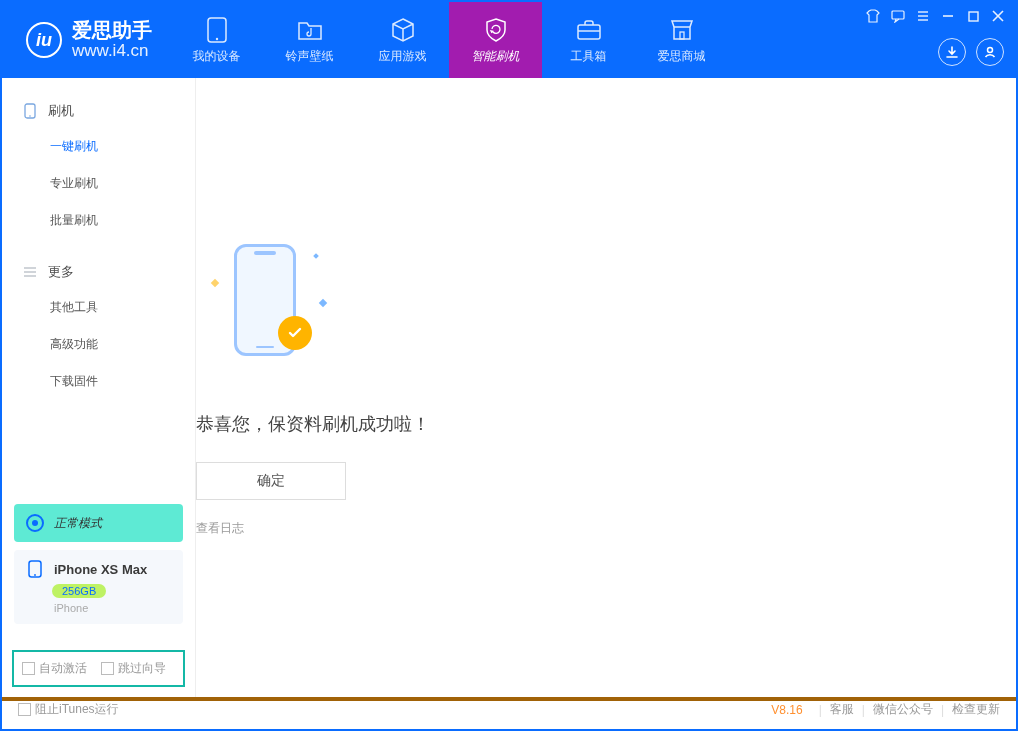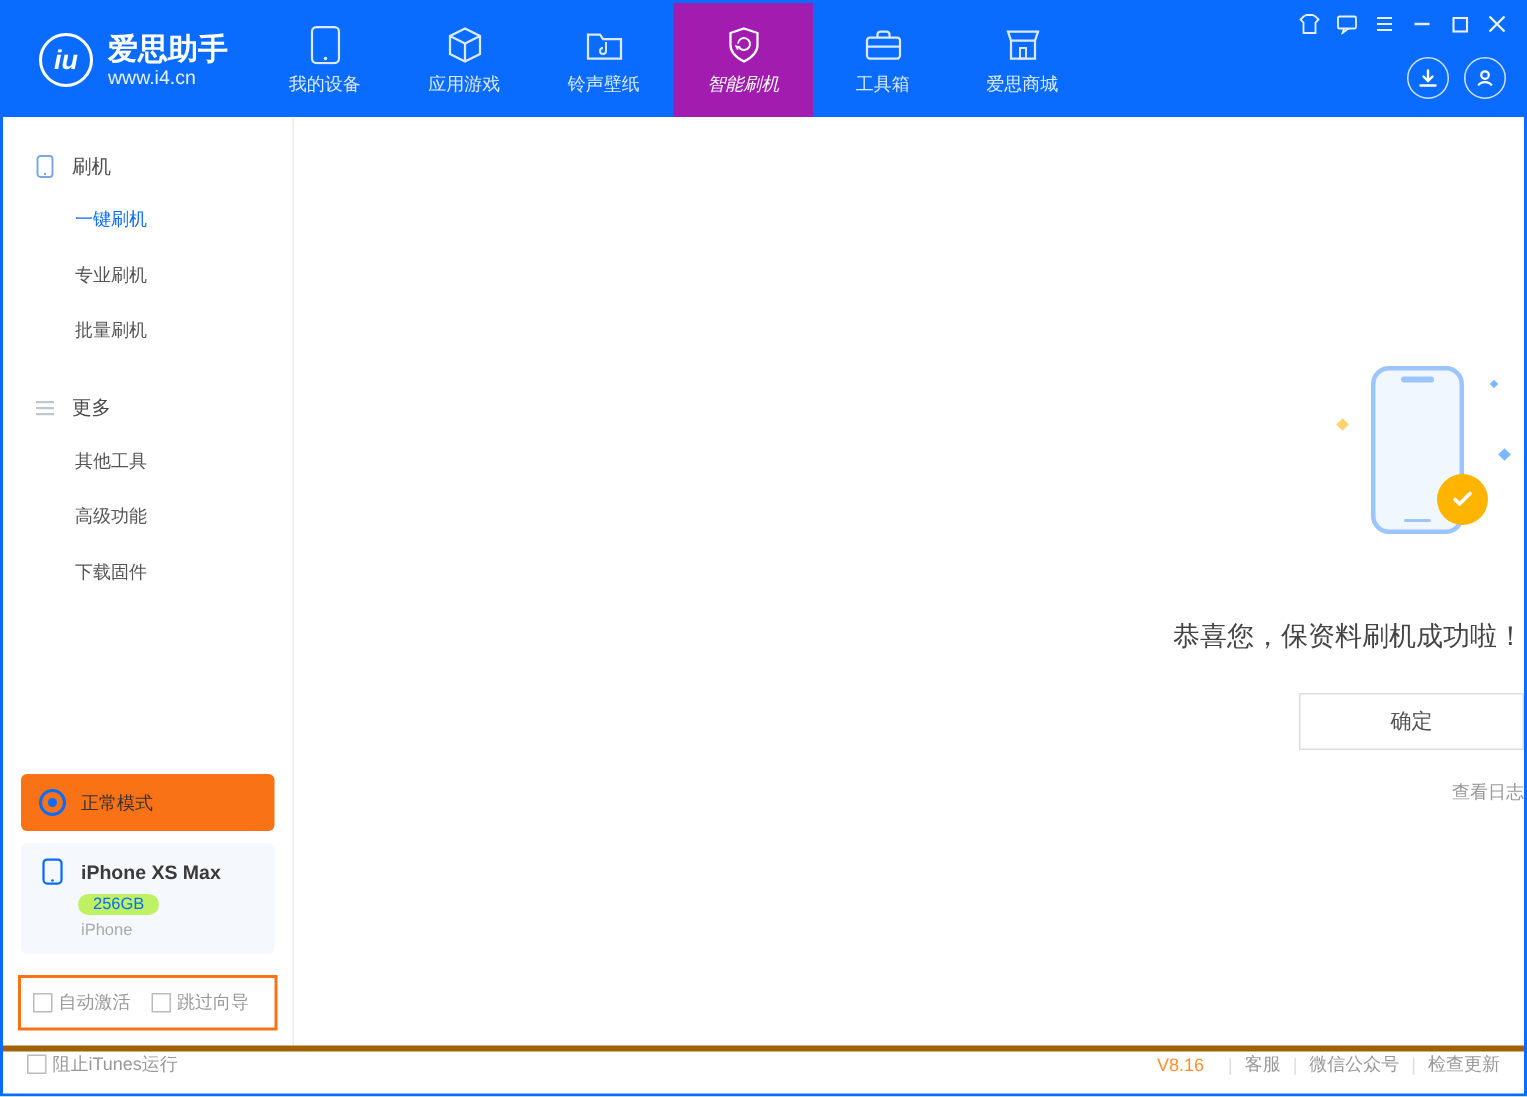--- a/index.html
+++ b/index.html
@@ -3,51 +3,51 @@
 <meta charset="utf-8">
 <style>
 * { margin: 0; padding: 0; box-sizing: border-box; }
 body { font-family: "Microsoft YaHei", Arial, sans-serif; font-size: 12px; color: #333; background: #fff; }
 .window { width: 1018px; height: 731px; border: 2px solid #0a6cff; display: flex; flex-direction: column; background: #fff; }
 .header { height: 76px; background: #0a6cff; display: flex; align-items: center; color: #fff; position: relative; }
 .logo { display: flex; align-items: center; padding: 0 18px 0 24px; }
 .logo-icon { width: 36px; height: 36px; border: 2px solid #fff; border-radius: 50%; display: flex; align-items: center; justify-content: center; font-weight: bold; font-size: 18px; font-style: italic; }
 .logo-text { margin-left: 10px; }
 .logo-title { font-size: 20px; font-weight: bold; line-height: 1.1; }
-.logo-url { font-size: 13px; opacity: 0.9; }
+.logo-url { font-size: 17px; opacity: 0.9; }
 .tabs { display: flex; height: 100%; }
 .tab { width: 93px; display: flex; flex-direction: column; align-items: center; justify-content: center; cursor: pointer; color: #fff; opacity: 0.85; }
 .tab.active { background: #a21caf; opacity: 1; font-style: italic; }
 .tab-icon { width: 28px; height: 28px; margin-bottom: 4px; display: flex; align-items: center; justify-content: center; }
 .tab-label { font-size: 12px; }
 .header-right { position: absolute; right: 12px; top: 36px; display: flex; gap: 10px; }
 .hr-btn { width: 28px; height: 28px; border: 1.5px solid rgba(255,255,255,0.8); border-radius: 50%; display: flex; align-items: center; justify-content: center; color: #fff; cursor: pointer; }
 .win-controls { position: absolute; right: 10px; top: 6px; display: flex; gap: 9px; color: #fff; align-items: center; }
 .win-ctrl { width: 16px; height: 16px; cursor: pointer; display: flex; align-items: center; justify-content: center; opacity: 0.9; }
 .body { flex: 1; display: flex; overflow: hidden; }
 .sidebar { width: 194px; border-right: 1px solid #eee; display: flex; flex-direction: column; }
 .sb-section { padding-top: 16px; }
 .sb-header { display: flex; align-items: center; padding: 8px 20px; font-size: 13px; color: #4b4b4b; font-weight: 500; }
 .sb-header .hicon { width: 16px; height: 16px; margin-right: 10px; display: flex; align-items: center; justify-content: center; color: #9aa; }
 .sb-item { padding: 10px 20px 10px 48px; font-size: 12px; color: #555; cursor: pointer; }
 .sb-item.active { color: #0a6cff; }
 .sb-spacer { flex: 1; }
-.sb-mode { margin: 8px 12px; background: #f97316; border-radius: 4px; padding: 10px 12px; display: flex; align-items: center; cursor: pointer; }
+.sb-mode { margin: 8px 12px; background: #5eead4; border-radius: 4px; padding: 10px 12px; display: flex; align-items: center; cursor: pointer; font-style: italic; }
 .sb-mode-icon { width: 18px; height: 18px; border: 2px solid #0a6cff; border-radius: 50%; margin-right: 10px; position: relative; }
 .sb-mode-icon::after { content: ""; position: absolute; width: 6px; height: 6px; background: #0a6cff; border-radius: 50%; top: 4px; left: 4px; }
 .sb-device { margin: 0 12px 8px; background: #f5f8fc; border-radius: 4px; padding: 10px 12px; cursor: pointer; }
 .sb-device-row { display: flex; align-items: center; }
 .sb-device-icon { width: 18px; height: 18px; margin-right: 10px; color: #0a6cff; display: flex; align-items: center; justify-content: center; }
 .sb-device-name { font-weight: bold; font-size: 13px; color: #3a3a3a; }
 .sb-badge { display: inline-block; background: #bef264; color: #0a6cff; font-size: 11px; border-radius: 10px; padding: 1px 10px; margin-top: 6px; margin-left: 26px; }
 .sb-device-sub { color: #aaa; font-size: 11px; margin-left: 28px; margin-top: 4px; }
-.sb-checks { border: 2px solid #f97316; margin: 6px 10px 10px; padding: 8px 8px; display: flex; gap: 14px; align-items: flex-end; }
+.sb-checks { border: 2px solid #14b8a6; margin: 18px 10px 10px; padding: 8px 8px; display: flex; gap: 14px; align-items: flex-end; }
 .chk { display: flex; align-items: center; gap: 4px; color: #999; cursor: pointer; font-size: 12px; }
 .chkbox { width: 13px; height: 13px; border: 1px solid #bbb; }
-.main { flex: 1; display: flex; flex-direction: column; align-items: flex-end; justify-content: center; position: relative; }
+.main { flex: 1; display: flex; flex-direction: column; align-items: flex-start; justify-content: center; position: relative; }
 .illus { width: 140px; height: 140px; position: relative; margin-bottom: 34px; }
 .illus-phone { position: absolute; left: 38px; top: 6px; width: 62px; height: 112px; border: 3px solid #9cc5ff; border-radius: 12px; background: #f0f7ff; }
 .illus-phone::before { content: ""; position: absolute; top: 4px; left: 50%; transform: translateX(-50%); width: 22px; height: 4px; background: #9cc5ff; border-radius: 2px; }
 .illus-phone::after { content: ""; position: absolute; bottom: 5px; left: 50%; transform: translateX(-50%); width: 18px; height: 2px; background: #9cc5ff; border-radius: 1px; }
 .illus-check { position: absolute; right: 24px; bottom: 28px; width: 34px; height: 34px; background: #ffb400; border-radius: 50%; display: flex; align-items: center; justify-content: center; color: #fff; font-size: 18px; }
 .spark { position: absolute; width: 6px; height: 6px; background: #ffd36b; transform: rotate(45deg); }
 .spark.s1 { left: 16px; top: 42px; }
 .spark.s2 { right: 18px; top: 16px; width: 4px; height: 4px; background: #7cb8ff; }
 .spark.s3 { right: 10px; top: 62px; background: #7cb8ff; }
 .msg { font-size: 18px; color: #444; margin-bottom: 26px; }
@@ -80,34 +80,34 @@
         <div class="tab-icon">
           <svg width="20" height="26" viewBox="0 0 20 26">
               <rect x="1" y="1" width="18" height="24" rx="3" fill="none" stroke="#fff" stroke-width="1.5"></rect>
               <circle cx="10" cy="22" r="1.2" fill="#fff"></circle>
             </svg>
         </div>
         <div class="tab-label">我的设备</div>
       </div>
       <div class="tab">
         <div class="tab-icon">
-          <svg width="26" height="26" viewBox="0 0 26 26">
-              <path d="M13 2 L23 7 L23 19 L13 24 L3 19 L3 7 Z M3 7 L13 12 L23 7 M13 12 L13 24" fill="none" stroke="#fff" stroke-width="1.5"></path>
-            </svg>
-        </div>
-        <div class="tab-label">应用游戏</div>
-      </div>
-      <div class="tab">
-        <div class="tab-icon">
           <svg width="26" height="24" viewBox="0 0 26 24">
               <path d="M2 5 h8 l2 3 h12 v13 h-22 z" fill="none" stroke="#fff" stroke-width="1.5"></path>
               <path d="M14 10 v6 a2 2 0 1 1 -2 -2" fill="none" stroke="#fff" stroke-width="1.3"></path>
             </svg>
         </div>
         <div class="tab-label">铃声壁纸</div>
+      </div>
+      <div class="tab">
+        <div class="tab-icon">
+          <svg width="26" height="26" viewBox="0 0 26 26">
+              <path d="M13 2 L23 7 L23 19 L13 24 L3 19 L3 7 Z M3 7 L13 12 L23 7 M13 12 L13 24" fill="none" stroke="#fff" stroke-width="1.5"></path>
+            </svg>
+        </div>
+        <div class="tab-label">应用游戏</div>
       </div>
       <div class="tab active">
         <div class="tab-icon">
           <svg width="24" height="26" viewBox="0 0 24 26">
               <path d="M12 2 L21 5 v8 c0 6 -5 9 -9 11 c-4 -2 -9 -5 -9 -11 v-8 Z" fill="none" stroke="#fff" stroke-width="1.5"></path>
               <path d="M8 12 a4 4 0 1 1 1 3" fill="none" stroke="#fff" stroke-width="1.3"></path>
               <path d="M8 16 l-1 -2 l2.5 0.5" fill="none" stroke="#fff" stroke-width="1.3"></path>
             </svg>
         </div>
         <div class="tab-label">智能刷机</div>

